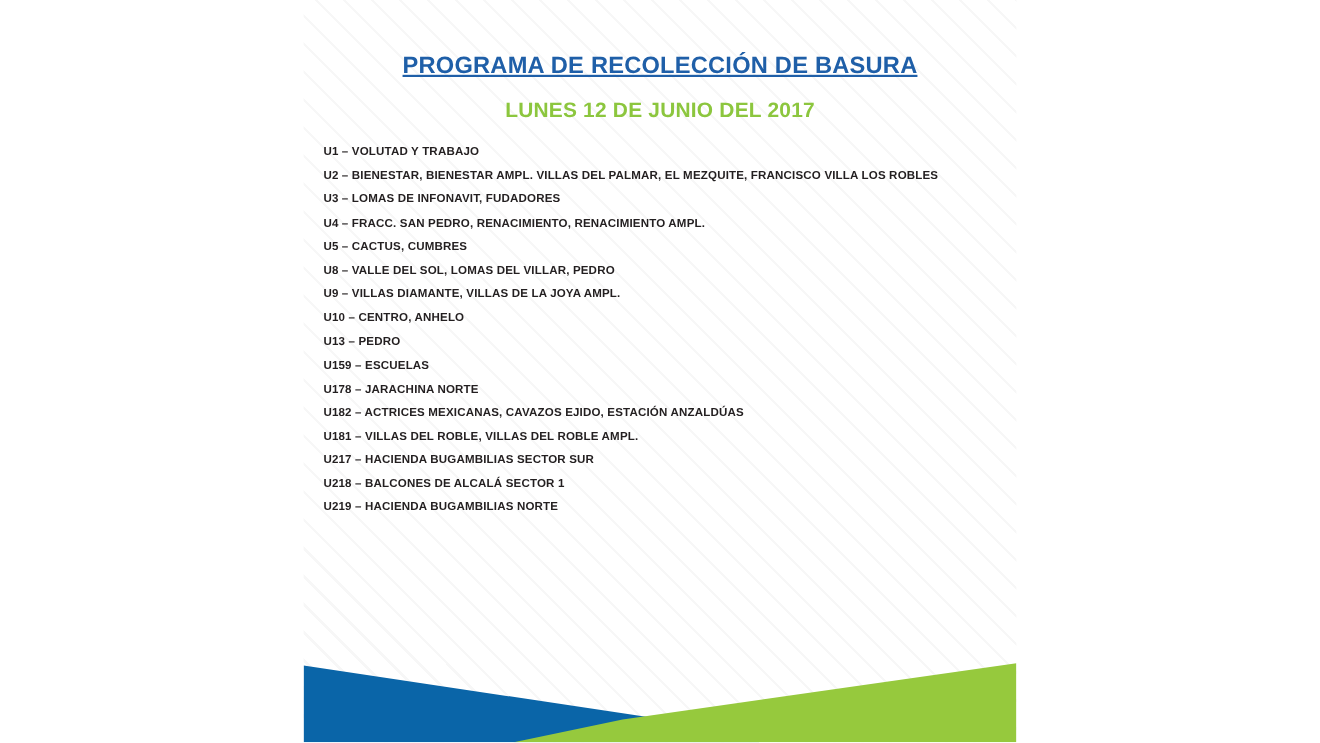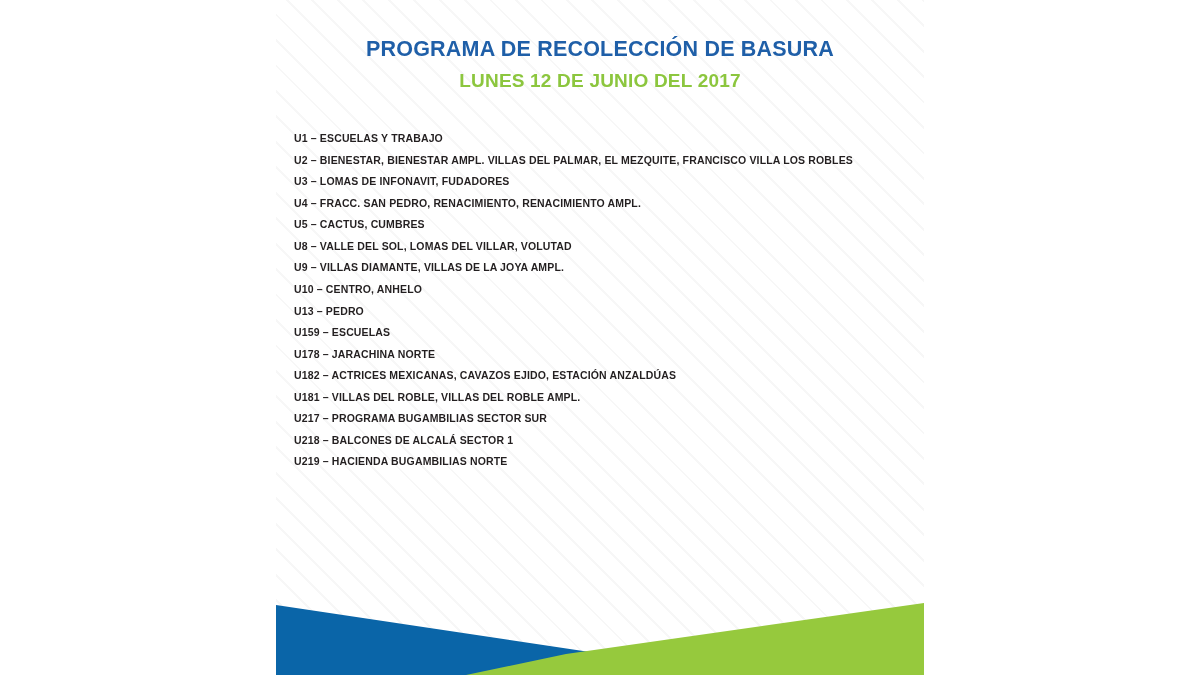--- a/index.html
+++ b/index.html
@@ -39,22 +39,23 @@
     top: 30px;
     width: 648px;
     text-align: center;
   }
   .title {
     font-size: 21.5px;
     font-weight: bold;
     letter-spacing: 0.2px;
     color: #1F5FA8;
     line-height: 1.25;
-    margin: 6px;
+    margin: 16px;
     white-space: nowrap;
+    text-decoration: underline;
   }
   .subtitle {
     font-size: 19px;
     font-weight: bold;
     letter-spacing: 0.2px;
     color: #8CC63E;
     line-height: 1.25;
     margin: 2px 0 0 0;
     white-space: nowrap;
   }
@@ -95,34 +96,34 @@
 <div id="poster">
 
   <div class="watermark"></div>
 
   <div class="header">
     <div class="title" style="color: rgb(31, 95, 168);">PROGRAMA DE RECOLECCIÓN DE BASURA</div>
     <div class="subtitle" style="color: rgb(140, 198, 62);">LUNES 12 DE JUNIO DEL 2017</div>
   </div>
 
   <div class="route-list">
-      <div class="route-item"><span>U1 – ESCUELAS Y TRABAJO</span></div>
+      <div class="route-item"><span>U1 – VOLUTAD Y TRABAJO</span></div>
       <div class="route-item"><span>U2 – BIENESTAR, BIENESTAR AMPL. VILLAS DEL PALMAR, EL MEZQUITE, FRANCISCO VILLA LOS ROBLES</span></div>
       <div class="route-item"><span>U3 –  LOMAS DE INFONAVIT, FUDADORES</span></div>
       <div class="route-item"><span>U4 – FRACC. SAN PEDRO, RENACIMIENTO, RENACIMIENTO AMPL.</span></div>
       <div class="route-item"><span>U5 – CACTUS, CUMBRES</span></div>
-      <div class="route-item"><span>U8 – VALLE DEL SOL, LOMAS DEL VILLAR, VOLUTAD</span></div>
+      <div class="route-item"><span>U8 – VALLE DEL SOL, LOMAS DEL VILLAR, PEDRO</span></div>
       <div class="route-item"><span>U9 – VILLAS DIAMANTE, VILLAS DE LA JOYA AMPL.</span></div>
       <div class="route-item"><span>U10 – CENTRO, ANHELO</span></div>
       <div class="route-item"><span>U13 – PEDRO</span></div>
       <div class="route-item"><span>U159 – ESCUELAS</span></div>
       <div class="route-item"><span>U178 – JARACHINA NORTE</span></div>
       <div class="route-item"><span>U182 –  ACTRICES MEXICANAS, CAVAZOS EJIDO, ESTACIÓN ANZALDÚAS</span></div>
       <div class="route-item"><span>U181 – VILLAS DEL ROBLE, VILLAS DEL ROBLE AMPL.</span></div>
-      <div class="route-item"><span>U217 – PROGRAMA BUGAMBILIAS SECTOR SUR</span></div>
+      <div class="route-item"><span>U217 – HACIENDA BUGAMBILIAS SECTOR SUR</span></div>
       <div class="route-item"><span>U218 – BALCONES DE ALCALÁ SECTOR 1</span></div>
       <div class="route-item"><span>U219 – HACIENDA BUGAMBILIAS NORTE</span></div>
     </div>
 
   <div class="footer-art">
     <svg viewBox="0 0 648 90" preserveAspectRatio="none">
       <polygon points="0,20 414,82 414,90 0,90" fill="#0A65A8"></polygon>
       <polygon points="648,18 290,69 190,90 648,90" fill="#96C93D"></polygon>
     </svg>
   </div>

